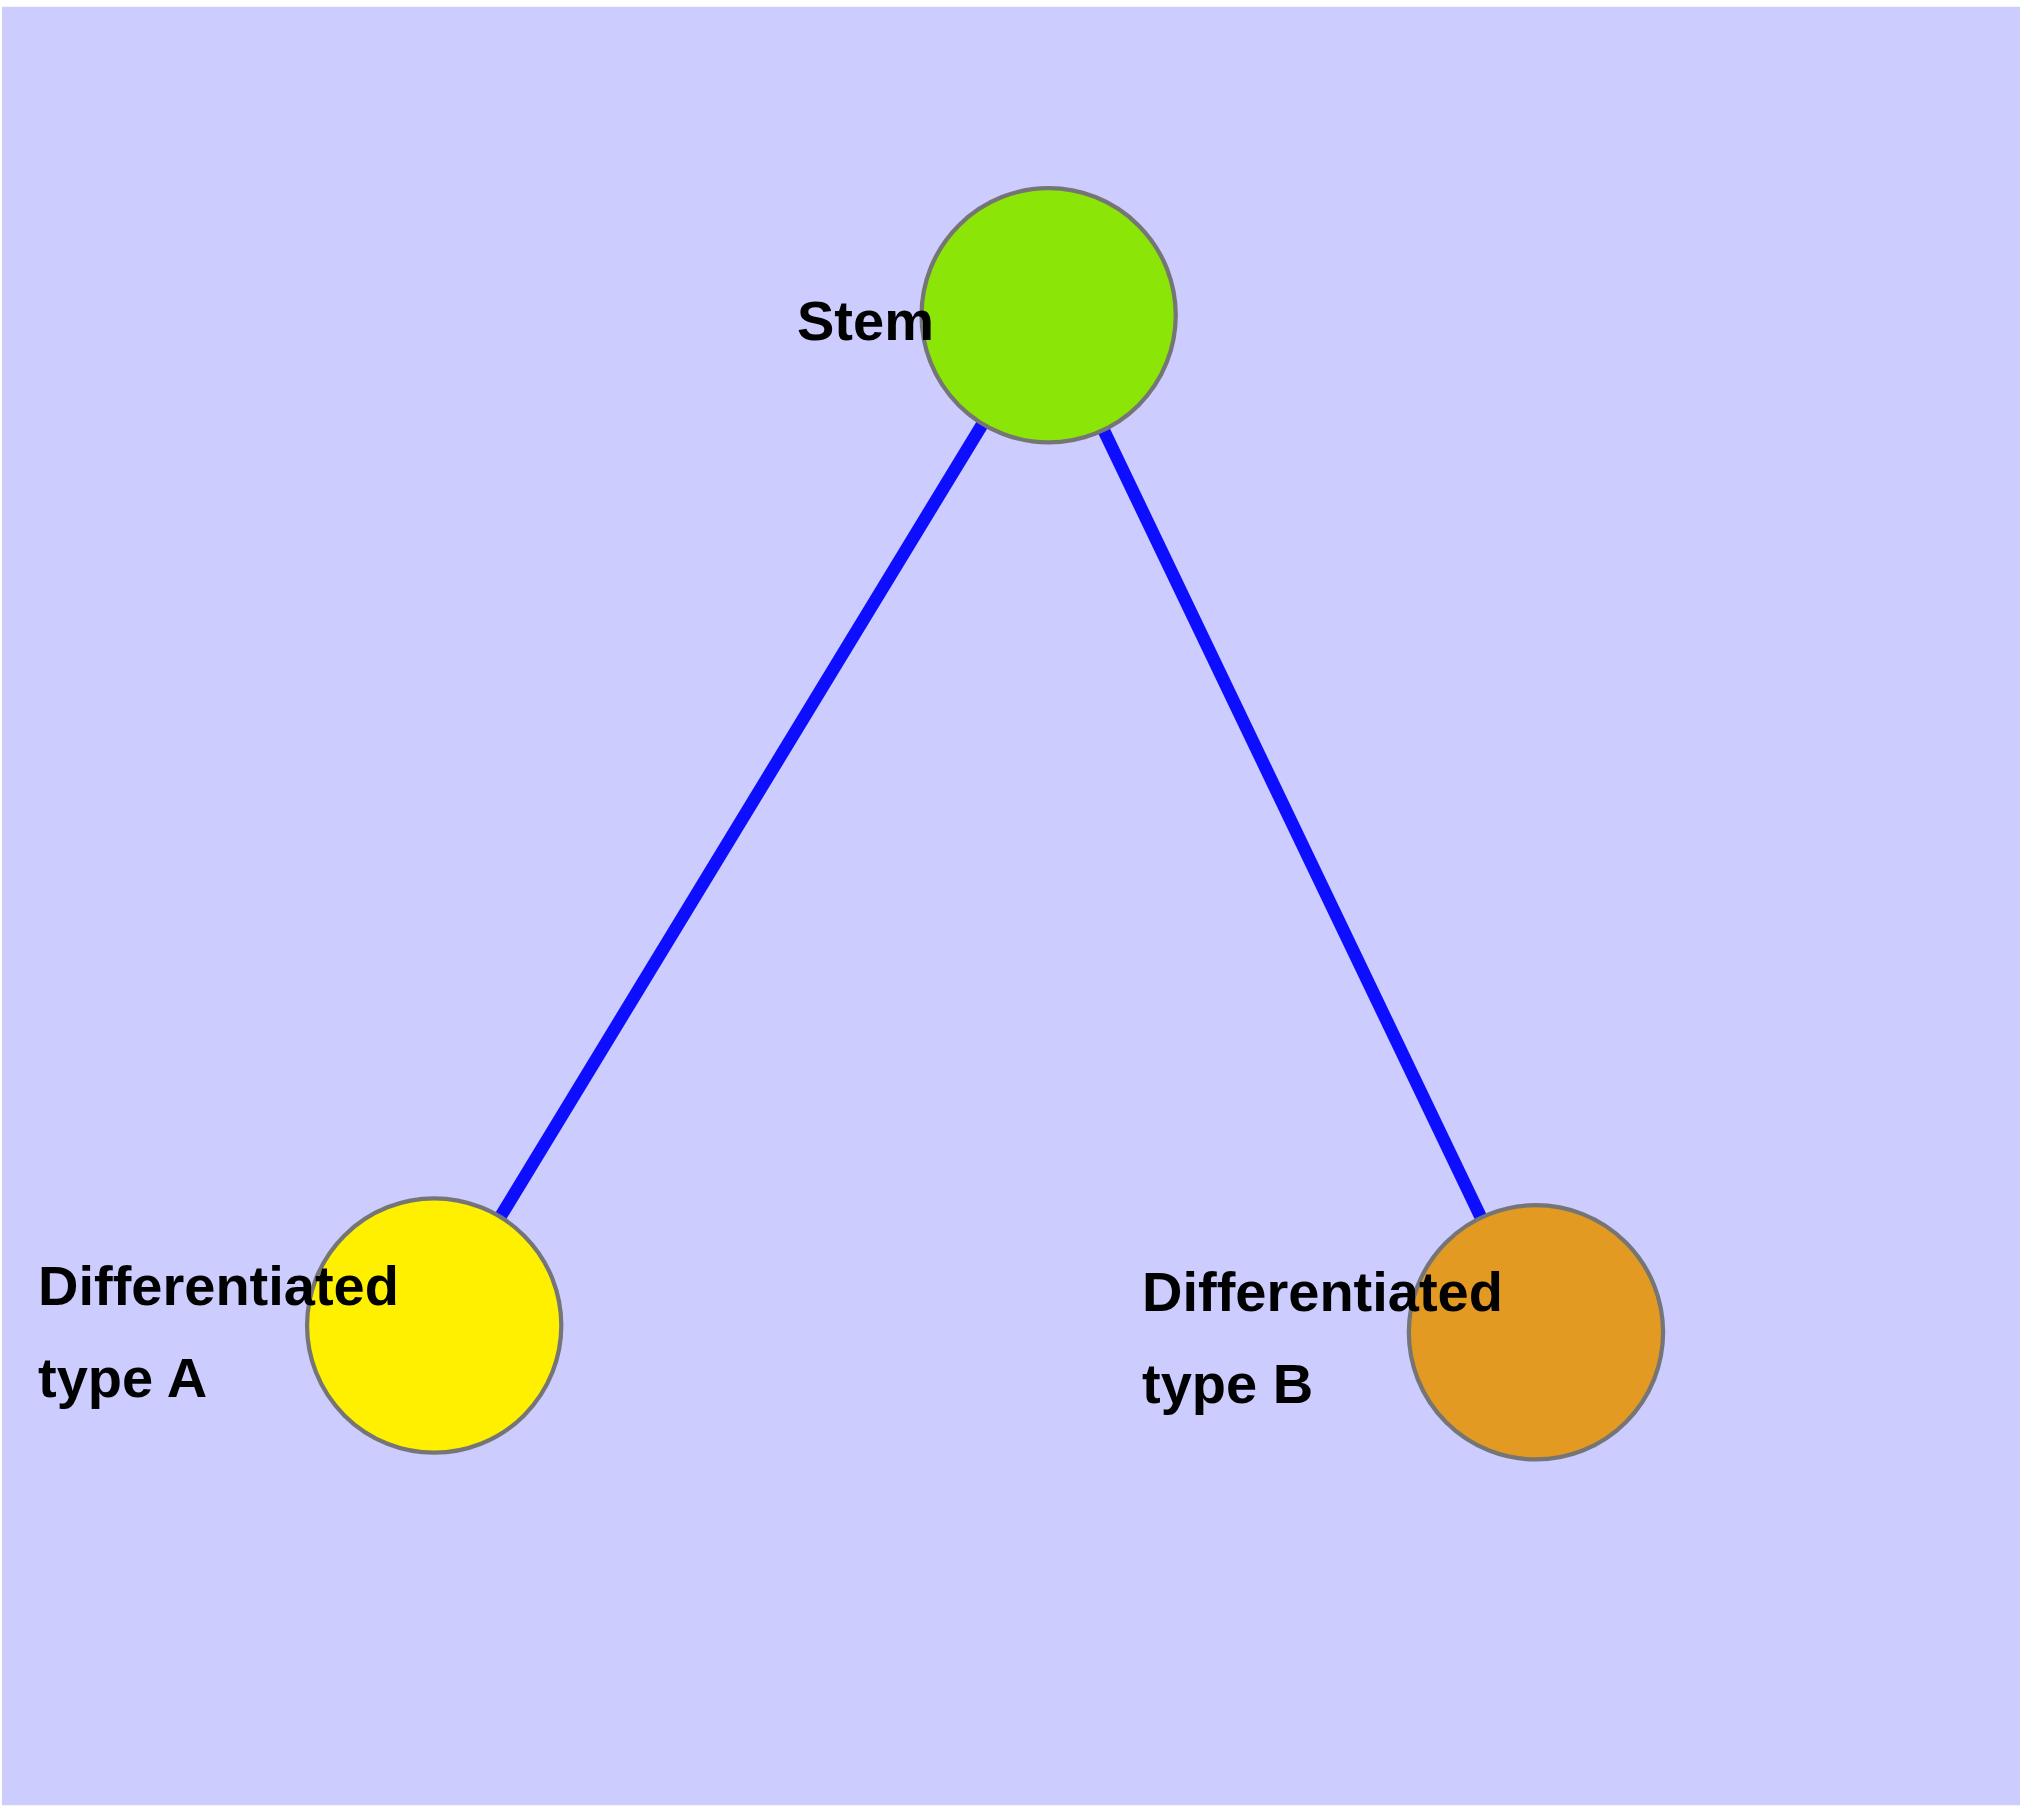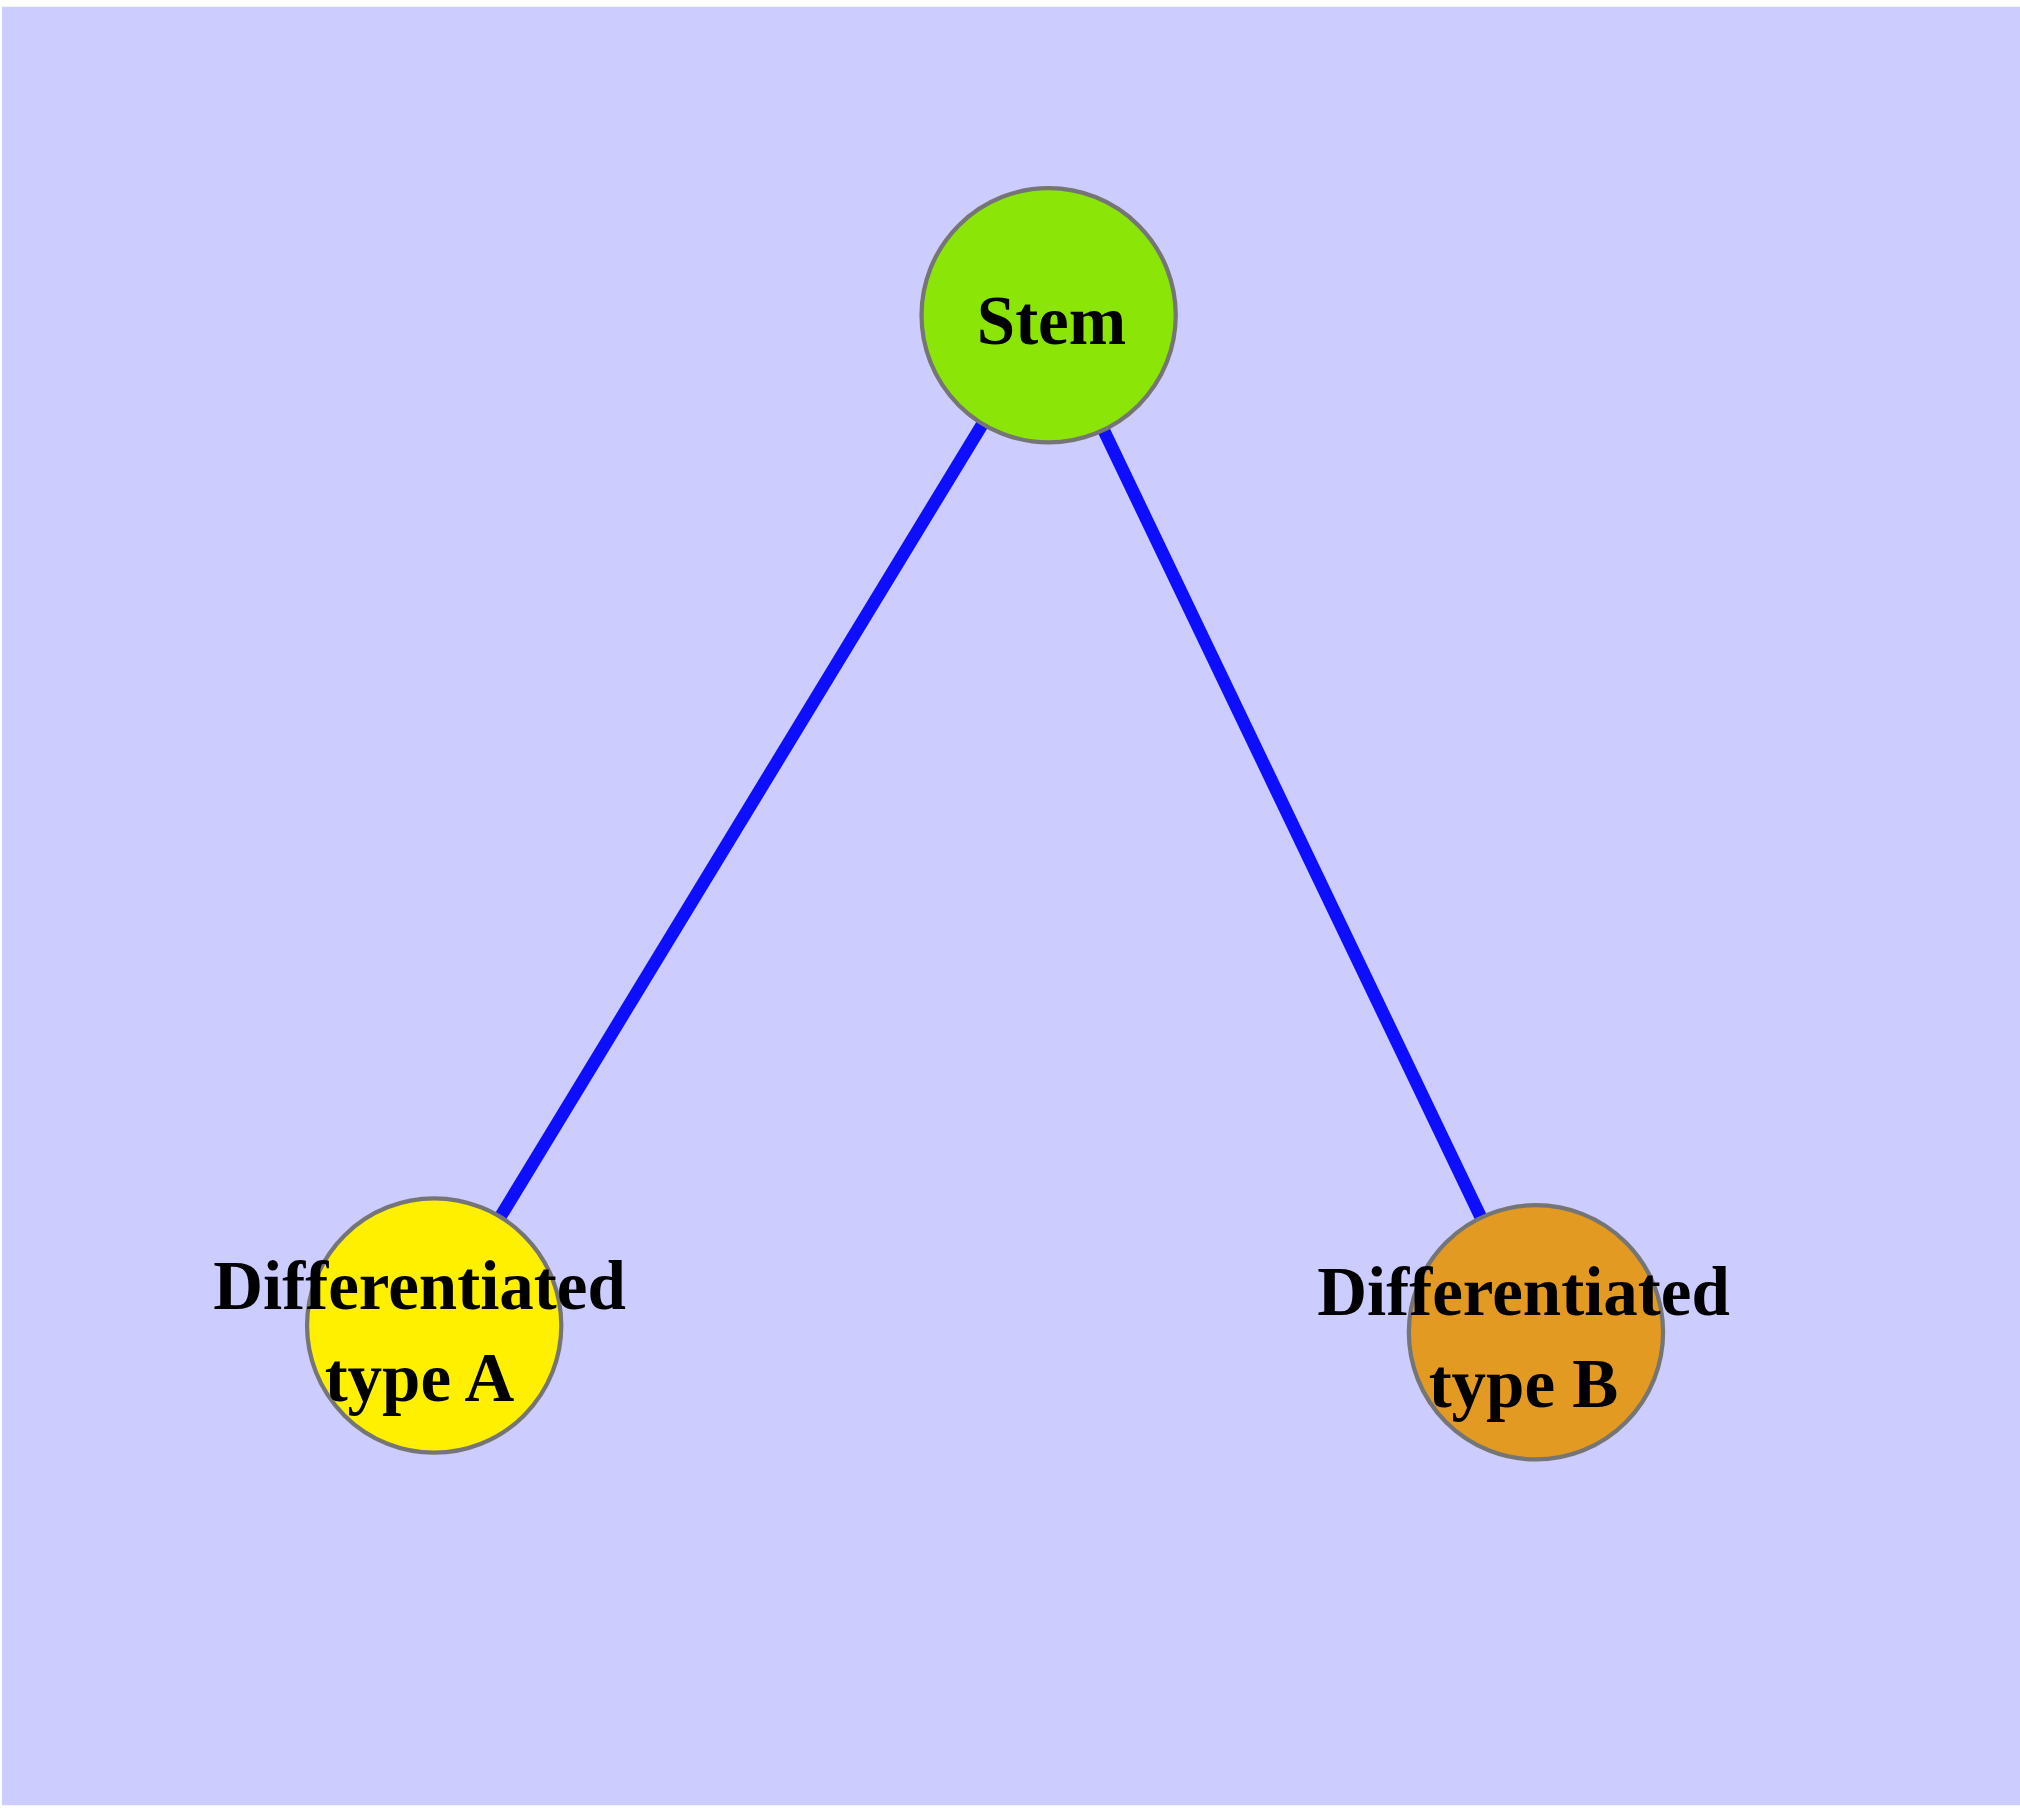--- a/index.html
+++ b/index.html
@@ -18,27 +18,25 @@
     height: 1812px;
   }
   .graph-svg {
     position: absolute;
     left: 0;
     top: 0;
   }
   .node-label {
     position: absolute;
     font-weight: 700;
-    font-size: 69px;
+    font-size: 56px;
     line-height: 92px;
     color: #000000;
-    text-align: center;
     white-space: pre-line;
     letter-spacing: 0;
-    font-family: Liberation Serif, serif;
   }
   .label-stem {
     left: 797px;
     top: 275px;
     width: 509px;
   }
   .label-a {
     left: 38px;
     top: 1240px;
     width: 763px;

